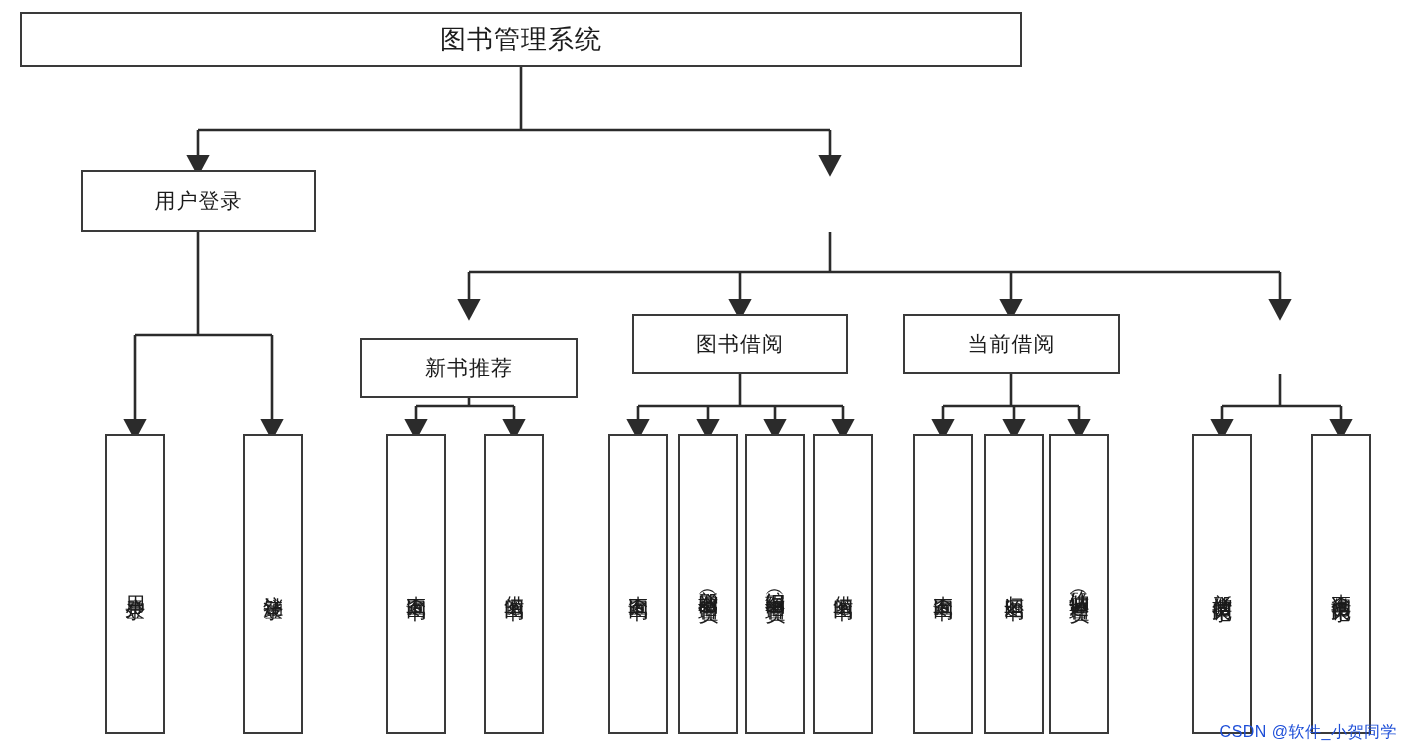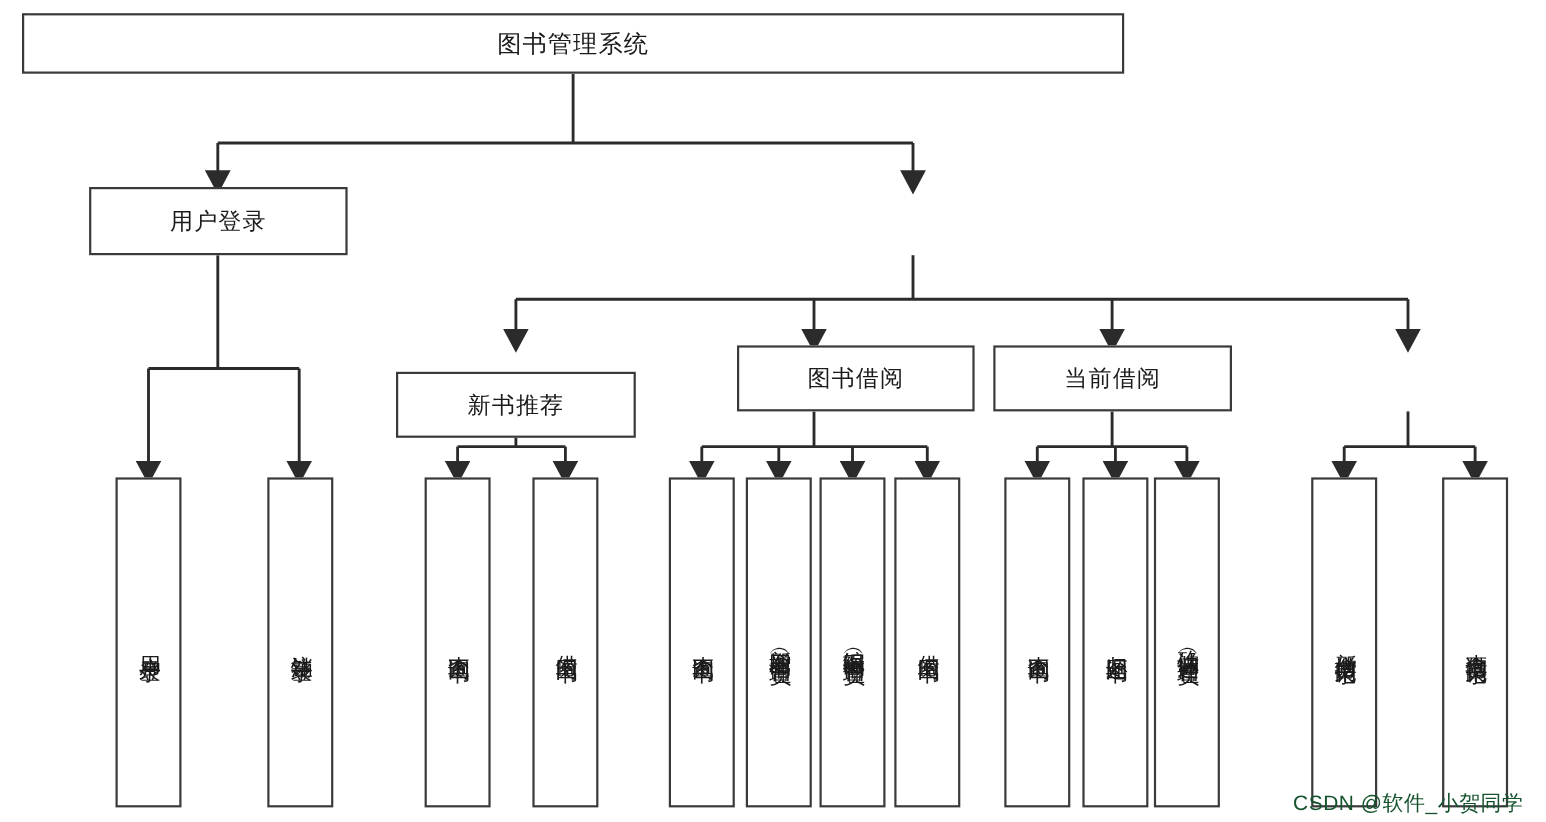--- a/index.html
+++ b/index.html
@@ -48,28 +48,28 @@
     letter-spacing: 2px;
     padding: 4px 0;
   }
   .node.leaf .vtext {
     writing-mode: vertical-rl;
     text-orientation: upright;
     white-space: nowrap;
     display: block;
   }
   #title-node {
-    font-size: 22px;
+    font-size: 26px;
   }
   .watermark {
     position: absolute;
-    right: 20px;
+    right: 8px;
     bottom: 4px;
-    font-size: 19px;
-    color: #14532d;
+    font-size: 16px;
+    color: #1d4ed8;
     letter-spacing: 0.5px;
     z-index: 6;
     white-space: nowrap;
   }
 </style>
 </head>
 <body>
 
 <div id="canvas">
 
@@ -127,21 +127,21 @@
     <span>图书管理系统</span>
   </div>
 
   <div class="node h" style="left: 81px; top: 170px; width: 235px; height: 62px;">
     <span>用户登录</span>
   </div>
 
   <div class="node h" style="left: 360px; top: 314px; width: 218px; height: 60px; margin-top: 24px;">
     <span>新书推荐</span>
   </div>
-  <div class="node h" style="left: 632px; top: 314px; width: 216px; height: 60px; margin-left: 38px;">
+  <div class="node h" style="left: 632px; top: 314px; width: 216px; height: 60px;">
     <span>图书借阅</span>
   </div>
   <div class="node h" style="left: 903px; top: 314px; width: 217px; height: 60px; text-align: center;">
     <span>当前借阅</span>
   </div>
 
   <div class="node leaf" style="left: 105px; top: 434px; width: 60px; height: 300px;">
     <span class="vtext">用户登录</span>
   </div>
   <div class="node leaf" style="left: 243px; top: 434px; width: 60px; height: 300px;">

